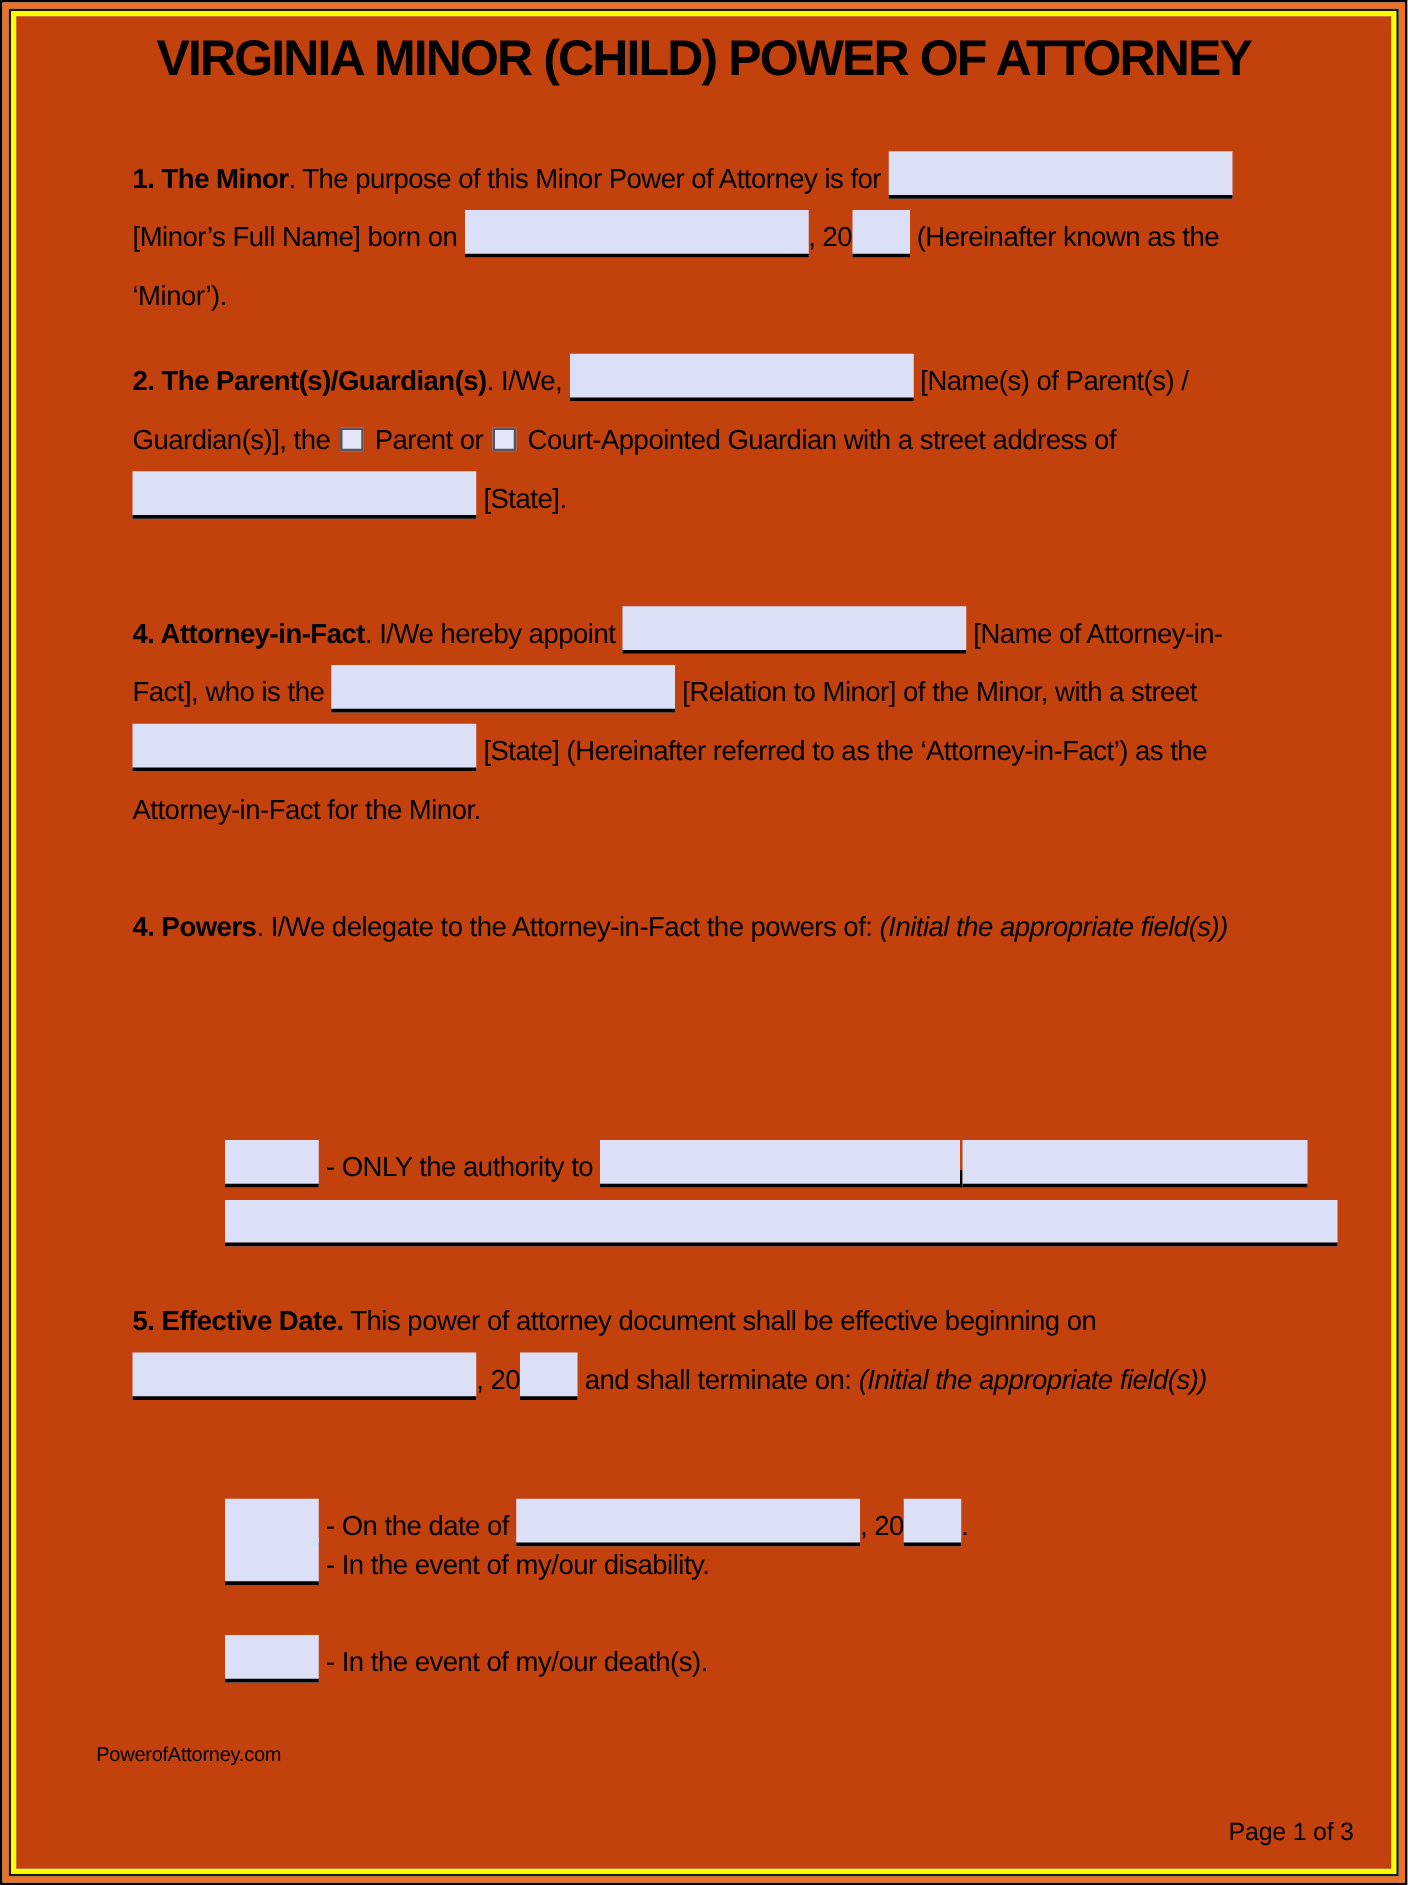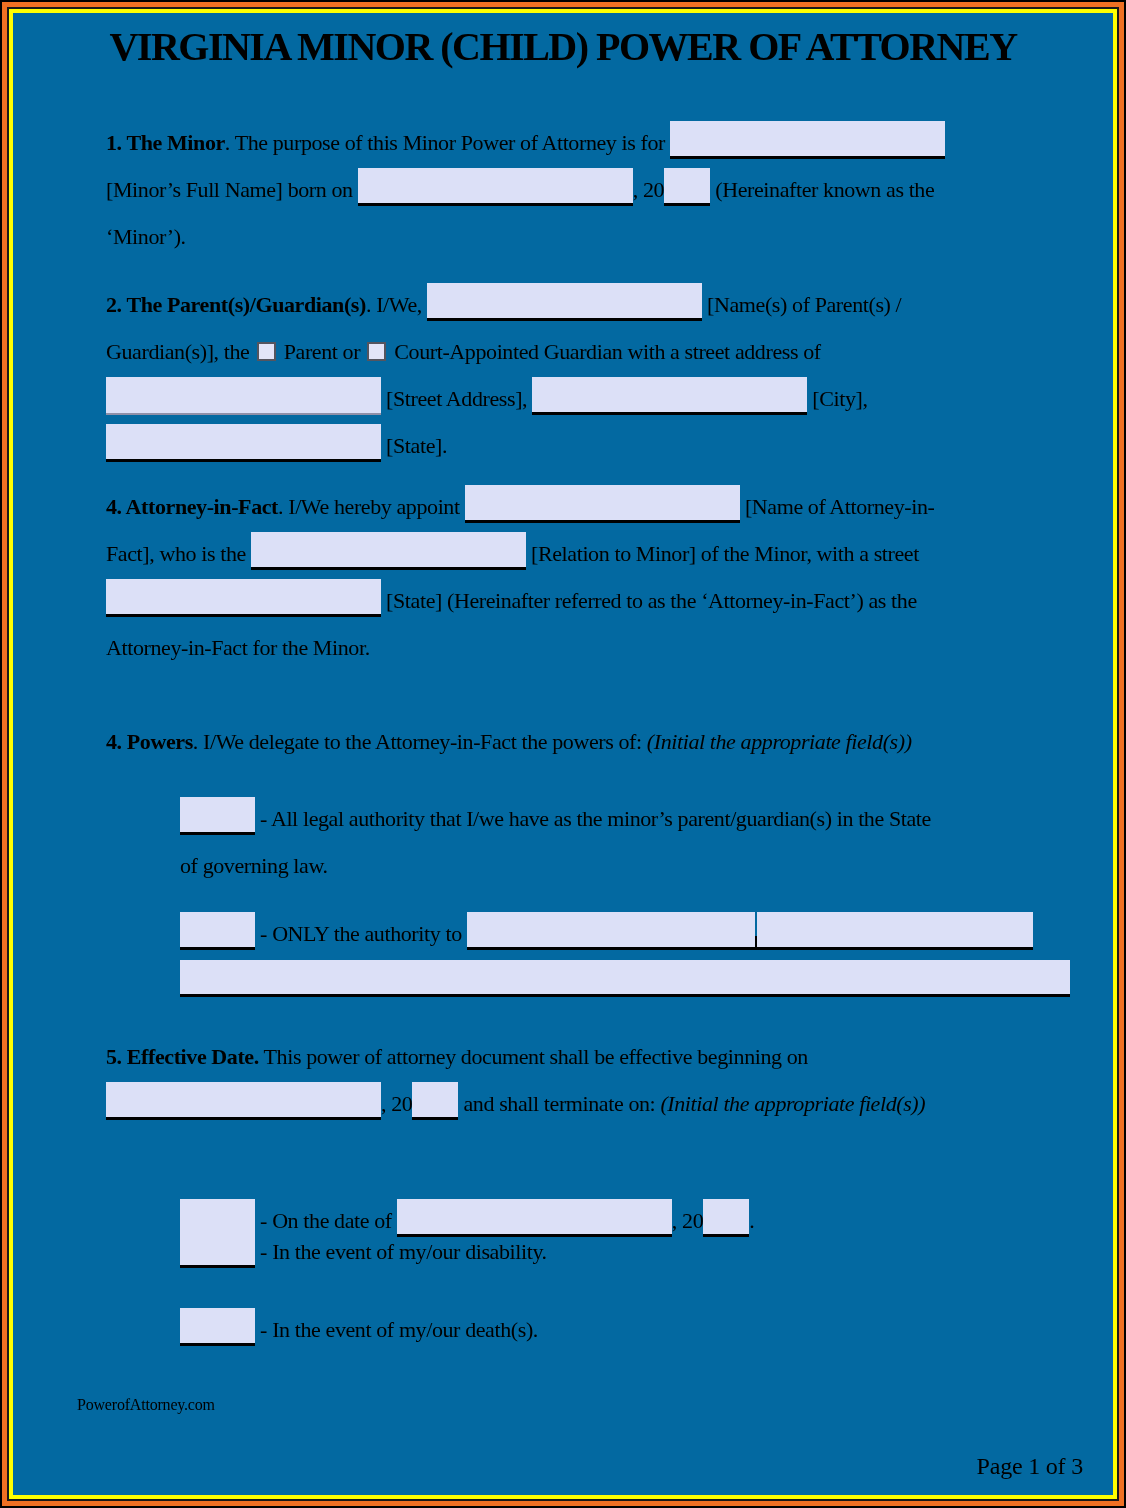--- a/index.html
+++ b/index.html
@@ -1,40 +1,40 @@
 <!DOCTYPE html>
 <html><head>
 <meta charset="utf-8">
 <style>
   html,body { margin:0; padding:0; background:#fff; }
   .doc { width:1126px; height:1508px; box-sizing:border-box; border:2px solid #000; }
   .b-orange { width:100%; height:100%; box-sizing:border-box; border:5px solid #EF7023; }
   .b-dark   { width:100%; height:100%; box-sizing:border-box; border:2px solid #1a1a1a; }
   .b-yellow { width:100%; height:100%; box-sizing:border-box; border:4px solid #FFFF00; }
-  .page { position:relative; width:100%; height:100%; background:#0369a1; color:#000;
-          font-family:Liberation Serif, serif; font-size:22px; line-height:47px;
+  .page { position:relative; width:100%; height:100%; background:#c2410c; color:#000;
+          font-family:Liberation Sans, sans-serif; font-size:22px; line-height:47px;
           letter-spacing:-0.4px; overflow:hidden; }
   .title { position:absolute; top:10px; left:0; width:100%; text-align:center;
            font-weight:700; font-size:40px; line-height:48px; letter-spacing:-1.5px; white-space:nowrap; }
   .blk { position:absolute; left:64px; white-space:nowrap;margin-left:29px; }
   .indent { left:138px; }
   .bold { font-weight:700; }
   .it { font-style:italic; }
   .fld { display:inline-block; background:#DCE0F7; height:35px; border-bottom:3px solid #000;
          vertical-align:-9px; }
   .w275 { width:275px; } .w46 { width:46px; } .w75 { width:75px; }
   .w288 { width:288px; } .w276 { width:276px; }
   .gray-ul { border-bottom:2px solid #8f90a8; height:36px; }
   .cb { display:inline-block; width:15px; height:15px; border:2px solid #55555f;
         background:#E2E5F8; vertical-align:-2px; margin:0 3px 0 2px; }
   .tick { display:inline-block; width:2px; height:14px; background:#000; vertical-align:-9px; }
   .bigfld { display:block; width:890px; height:34px; margin-top:3px; background:#DCE0F7;
             border-bottom:3px solid #000; }
   .footer-left  { position:absolute; left:64px; top:1380px; font-size:16px; line-height:24px; letter-spacing:-0.2px; }
-  .footer-right { position:absolute; right:30px; top:1441px; font-size:24px; line-height:24px; letter-spacing:-0.2px; }
+  .footer-right { position:absolute; right:30px; top:1441px; font-size:20px; line-height:24px; letter-spacing:-0.2px; }
   .t-s1 { top:106px; } .t-s2 { top:268px; } .t-s3 { top:470px; }
   .t-s4h { top:705px; } .t-s4a { top:782px; } .t-s4b { top:897px; }
   .t-s5h { top:1020px; } .t-s5i1 { top:1184px; } .t-s5i2 { top:1215px; } .t-s5i3 { top:1293px; }
 </style>
 </head>
 <body>
 
 <div class="doc">
  <div class="b-orange">
   <div class="b-dark">
@@ -45,39 +45,34 @@
 
       <div class="blk t-s1">
         <div><span class="bold">1. The Minor</span><span>. The purpose of this Minor Power of Attorney is for </span><span class="fld w275"></span></div>
         <div><span>[Minor’s Full Name] born on </span><span class="fld w275"></span><span>, 20</span><span class="fld w46"></span><span> (Hereinafter known as the</span></div>
         <div><span>‘Minor’).</span></div>
       </div>
 
       <div class="blk t-s2">
         <div><span class="bold">2. The Parent(s)/Guardian(s)</span><span>. I/We, </span><span class="fld w275"></span><span> [Name(s) of Parent(s) /</span></div>
         <div><span>Guardian(s)], the </span><span class="cb"></span><span> Parent or </span><span class="cb"></span><span> Court-Appointed Guardian with a street address of</span></div>
-        <div><span class="fld w275 gray-ul"></span><span> [Street Address], </span><span class="fld w275"></span><span> [City],</span></div>
         <div><span class="fld w275"></span><span> [State].</span></div>
       </div>
 
       <div class="blk t-s3">
         <div><span class="bold">4. Attorney-in-Fact</span><span>. I/We hereby appoint </span><span class="fld w275"></span><span> [Name of Attorney-in-</span></div>
         <div><span>Fact], who is the </span><span class="fld w275"></span><span> [Relation to Minor] of the Minor, with a street</span></div>
         <div><span class="fld w275"></span><span> [State] (Hereinafter referred to as the ‘Attorney-in-Fact’) as the</span></div>
         <div><span>Attorney-in-Fact for the Minor.</span></div>
       </div>
 
       <div class="blk t-s4h">
         <div><span class="bold">4. Powers</span><span>. I/We delegate to the Attorney-in-Fact the powers of: </span><span class="it">(Initial the appropriate field(s))</span></div>
       </div>
 
-      <div class="blk indent t-s4a">
-        <div><span class="fld w75"></span><span> - All legal authority that I/we have as the minor’s parent/guardian(s) in the State</span></div>
-        <div><span>of governing law.</span></div>
-      </div>
 
       <div class="blk indent t-s4b">
         <div><span class="fld w75"></span><span> - ONLY the authority to </span><span class="fld w288"></span><span class="tick"></span><span class="fld w276"></span></div>
         <div class="bigfld"></div>
       </div>
 
       <div class="blk t-s5h">
         <div><span class="bold">5. Effective Date.</span><span> This power of attorney document shall be effective beginning on</span></div>
         <div><span class="fld w275"></span><span>, 20</span><span class="fld w46"></span><span> and shall terminate on: </span><span class="it">(Initial the appropriate field(s))</span></div>
       </div>

